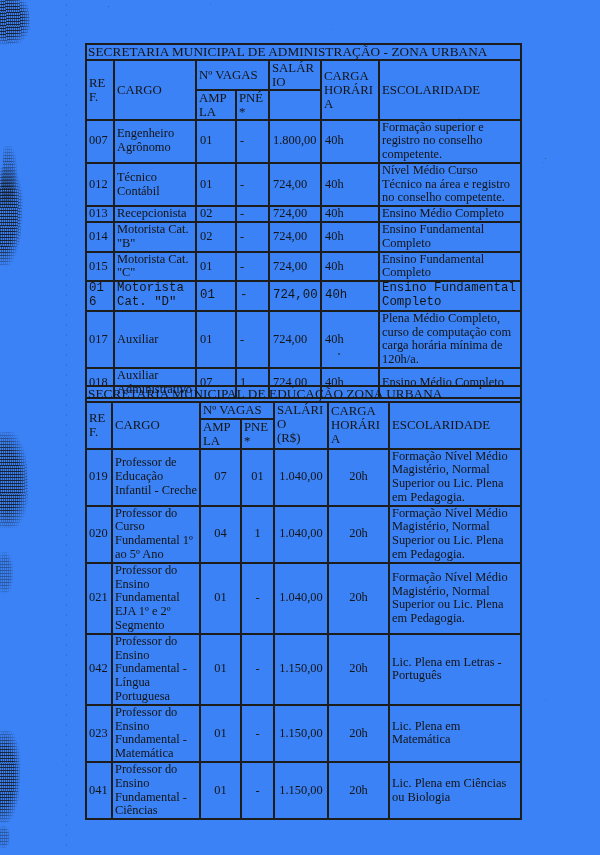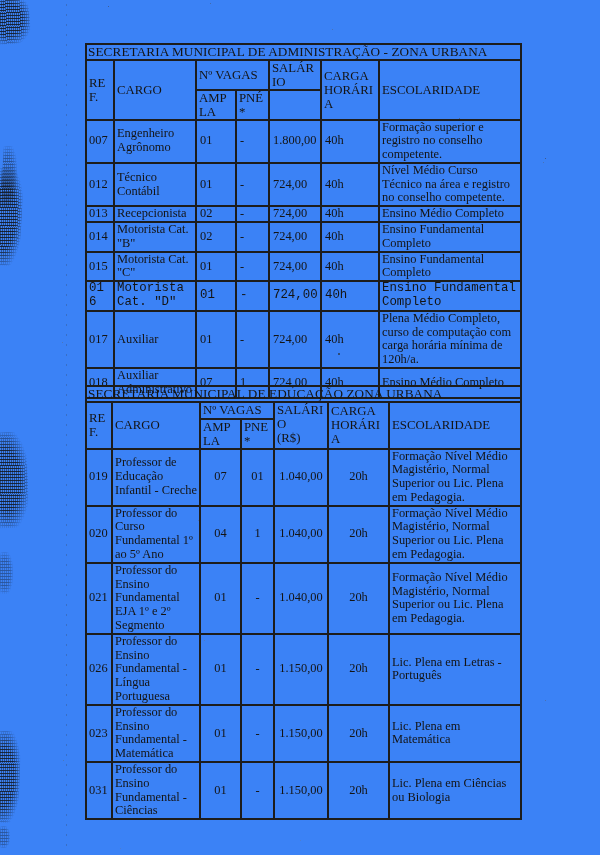--- a/index.html
+++ b/index.html
@@ -252,39 +252,39 @@
       <tr class="r21">
         <td>021</td>
         <td>Professor do Ensino Fundamental EJA 1º e 2º Segmento</td>
         <td class="num">01</td>
         <td class="num">-</td>
         <td class="num">1.040,00</td>
         <td class="num">20h</td>
         <td>Formação Nível Médio Magistério, Normal Superior ou Lic. Plena em Pedagogia.</td>
       </tr>
       <tr class="r22">
-        <td>026</td>
+        <td>042</td>
         <td>Professor do Ensino Fundamental - Língua Portuguesa</td>
         <td class="num">01</td>
         <td class="num">-</td>
         <td class="num">1.150,00</td>
         <td class="num">20h</td>
         <td>Lic. Plena em Letras - Português</td>
       </tr>
       <tr class="r23">
         <td>023</td>
         <td>Professor do Ensino Fundamental - Matemática</td>
         <td class="num">01</td>
         <td class="num">-</td>
         <td class="num">1.150,00</td>
         <td class="num">20h</td>
         <td>Lic. Plena em Matemática</td>
       </tr>
       <tr class="r24">
-        <td>031</td>
+        <td>041</td>
         <td>Professor do Ensino Fundamental - Ciências</td>
         <td class="num">01</td>
         <td class="num">-</td>
         <td class="num">1.150,00</td>
         <td class="num">20h</td>
         <td>Lic. Plena em Ciências ou Biologia</td>
       </tr>
     </tbody>
   </table>
 </div>

